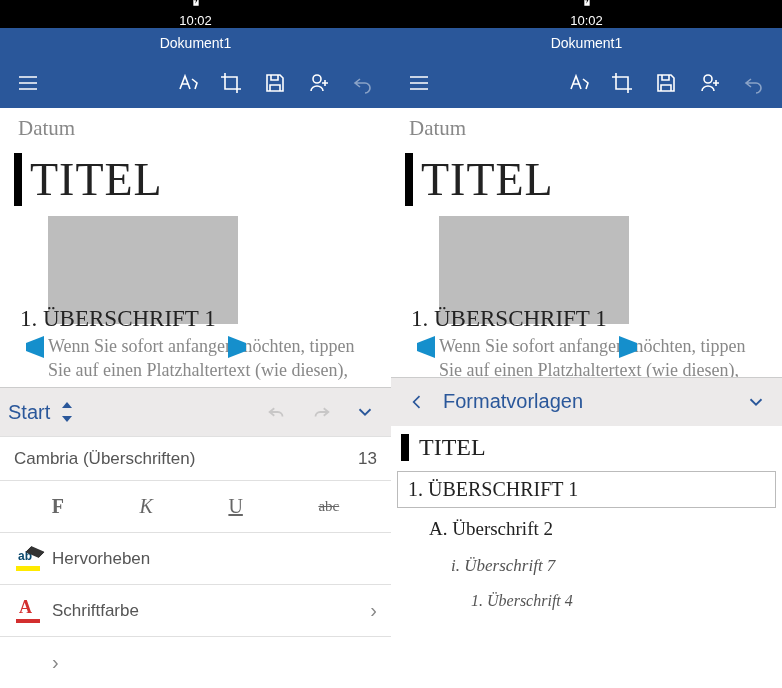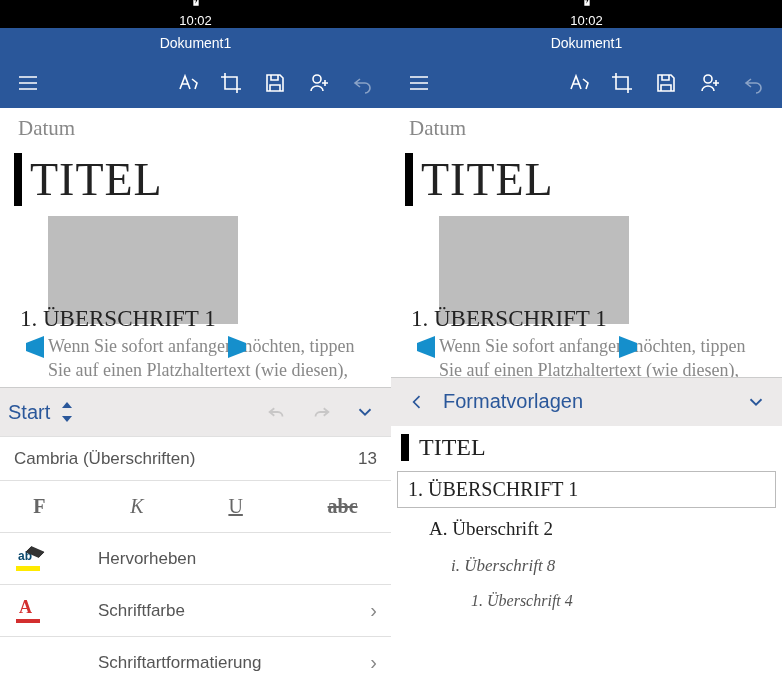--- a/index.html
+++ b/index.html
@@ -43,28 +43,28 @@
   .rh-sort { width: 18px; height: 24px; position: relative; }
   .rh-sort::before, .rh-sort::after { content: ""; position: absolute; left: 4px; border-left: 5px solid transparent; border-right: 5px solid transparent; }
   .rh-sort::before { top: 2px; border-bottom: 6px solid #2a579a; }
   .rh-sort::after { bottom: 2px; border-top: 6px solid #2a579a; }
   .rh-spacer { flex: 1; }
   .rh-btn { width: 36px; height: 36px; display: flex; align-items: center; justify-content: center; color: #888; }
   .rh-btn.dim { opacity: .35; }
   .rh-btn svg { stroke: currentColor; fill: none; stroke-width: 2; }
   .rh-chev { color: #2a579a; }
 
-  .row { background: #fff; border-top: 1px solid #e0e0e0; display: flex; align-items: center; height: 52px; padding: 0 14px; font-size: 17px; color: #555; gap: 46px; }
+  .row { background: #fff; border-top: 1px solid #e0e0e0; display: flex; align-items: center; height: 52px; padding: 0 14px; font-size: 17px; color: #555; }
   .row.tight { height: 44px; }
   .row .grow { flex: 1; }
   .row.format { justify-content: space-around; }
   .fmt { font-family: Georgia, serif; font-size: 20px; color: #666; font-weight: bold; }
   .fmt.k { font-style: italic; font-weight: normal; }
   .fmt.u { text-decoration: underline; font-weight: normal; }
-  .fmt.s { text-decoration: line-through; font-size: 20px; font-weight: bold; }
+  .fmt.s { text-decoration: line-through; font-size: 15px; font-weight: normal; }
   .iconcell { width: 28px; display: flex; align-items: center; justify-content: center; margin-right: 10px; }
   .chev-r { color: #888; font-size: 20px; }
 
   .hl-ico { position: relative; width: 24px; height: 24px; }
   .hl-ico .bar { position: absolute; bottom: 0; left: 0; right: 0; height: 5px; background: #ffea00; }
   .hl-ico .ab { position: absolute; top: 2px; left: 2px; font-size: 12px; color: #0c4a6e; font-weight: bold; }
   .hl-ico .pen { position: absolute; top: -2px; right: -2px; width: 14px; height: 14px; background: #333; transform: rotate(45deg); clip-path: polygon(0 40%, 100% 0, 100% 60%, 0 100%); }
 
   .fc-ico { width: 24px; height: 24px; position: relative; }
   .fc-ico .A { font-family: Georgia, serif; font-size: 18px; color: #d32f2f; font-weight: bold; position: absolute; top: -2px; left: 3px; }
@@ -218,21 +218,20 @@
             <span class="A">A</span>
             <span class="bar"></span>
           </span>
         </span>
       <span class="grow">Schriftfarbe</span>
       <span class="chev-r">›</span>
     </div>
 
     <div class="row">
       <span class="iconcell"></span>
-      <span class="grow">Schriftartformatierung</span>
       <span class="chev-r">›</span>
     </div>
   </div>
 </div>
 
 <div class="screen">
 
   <div class="statusbar">
     <span class="ico">
         <svg viewBox="0 0 24 24">
@@ -335,19 +334,19 @@
       <span class="bar"></span>
       <span>TITEL</span>
     </div>
     <div class="st-row st-h1">
       <span>1.  ÜBERSCHRIFT 1</span>
     </div>
     <div class="st-row st-h2">
       <span>A.  Überschrift 2</span>
     </div>
     <div class="st-row st-h3">
-      <span>i.  Überschrift 8</span>
+      <span>i.  Überschrift 7</span>
     </div>
     <div class="st-row st-h4">
       <span>1.  Überschrift 4</span>
     </div>
   </div>
 </div>
 
 </body></html>

